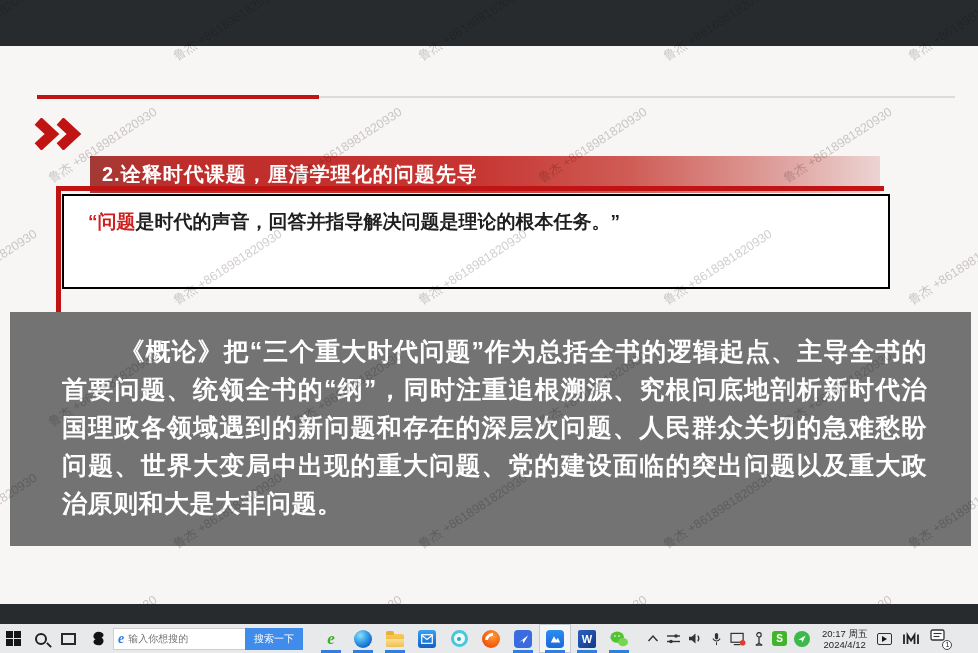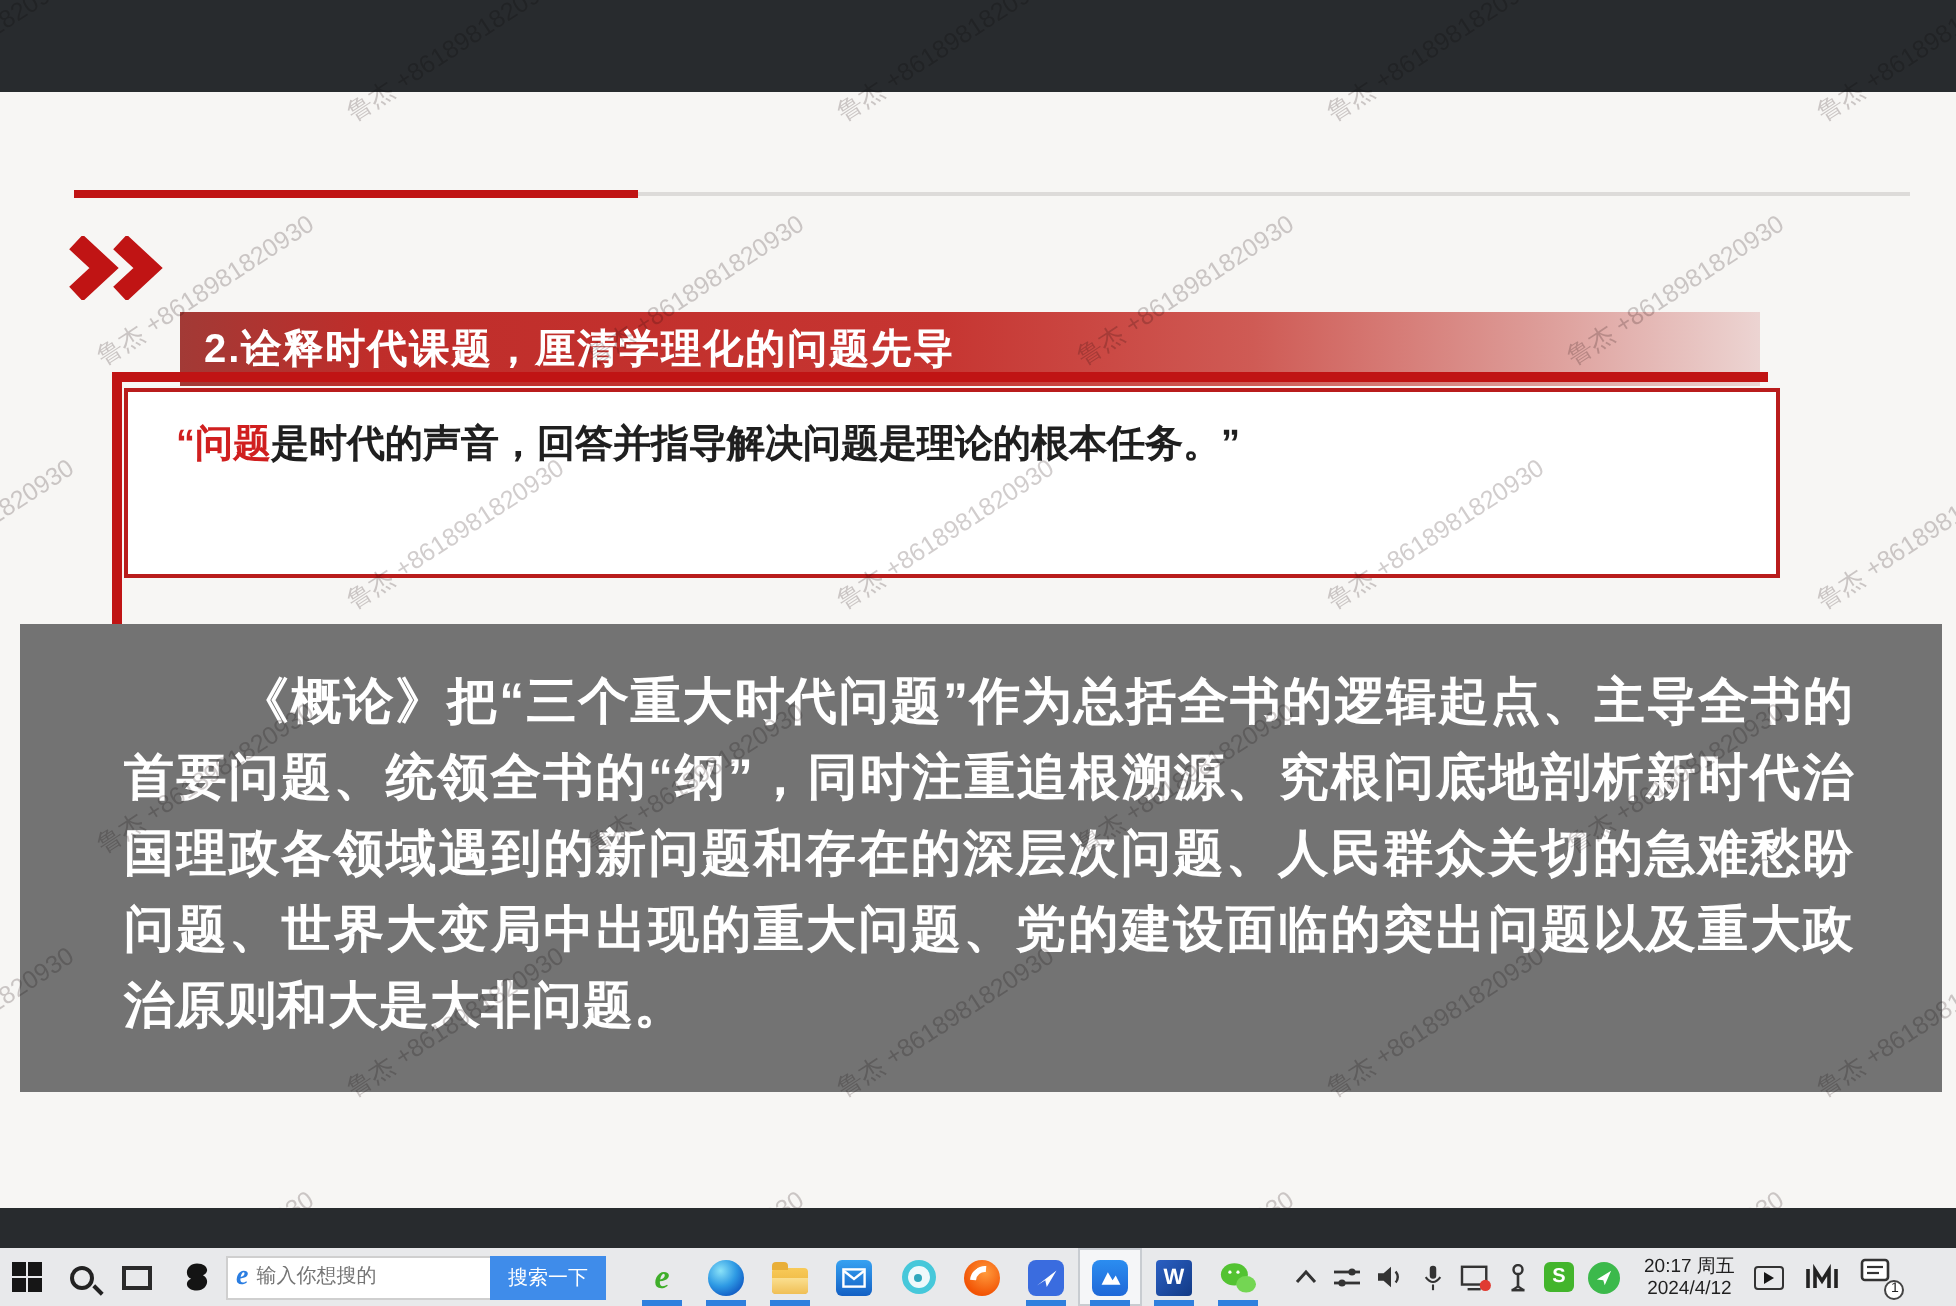--- a/index.html
+++ b/index.html
@@ -34,21 +34,21 @@
 
   
   .chevrons { position:absolute; left:34px; top:72px; width:54px; height:32px; }
   .banner { position:absolute; left:90px; top:70px; width:790px; height:37px; display:flex; align-items:center;
             background:linear-gradient(90deg,#a23a36 0%,#bf2d2a 12%,#c63531 48%,#cf5b55 68%,#dd9c98 86%,#ecd4d2 100%);margin-top:40px; }
   .banner span { margin-left:12px; color:#ffffff; font-weight:bold; font-size:20px; letter-spacing:1px; }
 
   
   .q-top  { position:absolute; left:56px; top:140px; width:828px; height:5px; background:#c01414; }
   .q-left { position:absolute; left:56px; top:140px; width:5px; height:146px; background:#c01414; }
-  .qbox { position:absolute; left:62px; top:148px; width:828px; height:95px; background:#ffffff; border:2px solid #b91c1c; padding:13px 26px 0 24px; }
+  .qbox { position:absolute; left:62px; top:148px; width:828px; height:95px; background:#ffffff; border:2px solid #000000; padding:13px 26px 0 24px; }
   .qline1 { font-size:19px; font-weight:bold; color:#1f1f1f; }
   .qline1 .hl { color:#d01f1f; }
   .qline2 { margin-top:13px; text-align:right; font-size:19px; color:#2e2e2e; }
 
   
   .redblock { position:absolute; left:10px; top:266px; width:961px; height:234px; background:#737373; padding:20px 44px 0 52px; }
   .redblock p { color:#ffffff; font-weight:bold; font-size:25px; line-height:38px; text-align:justify; text-indent:2.3em; letter-spacing:.5px; }
 
   
   .wm-layer { position:absolute; left:0; top:-46px; width:978px; height:604px; pointer-events:none; overflow:hidden; }

